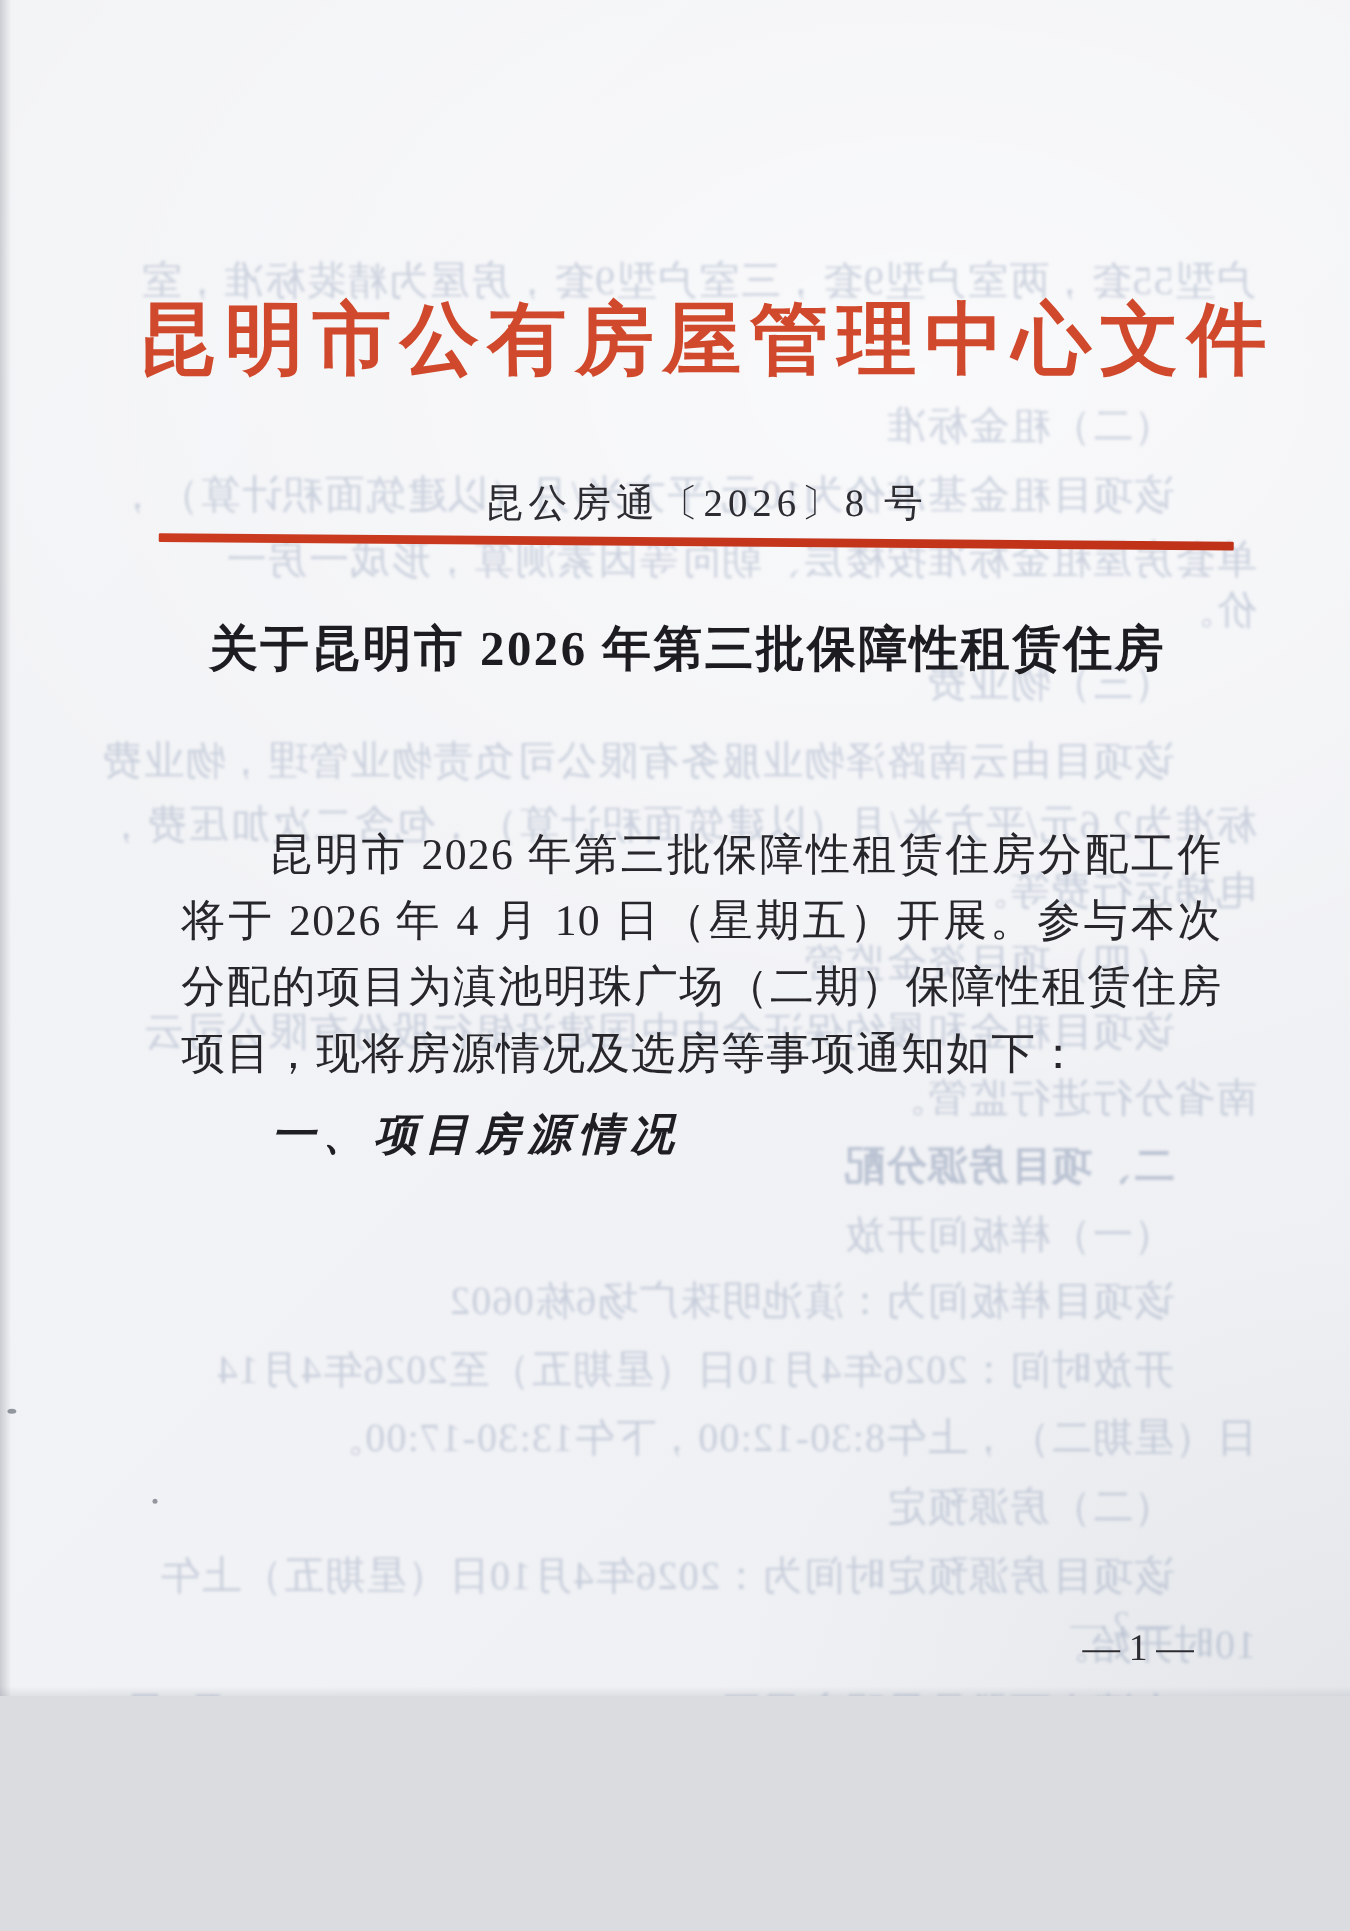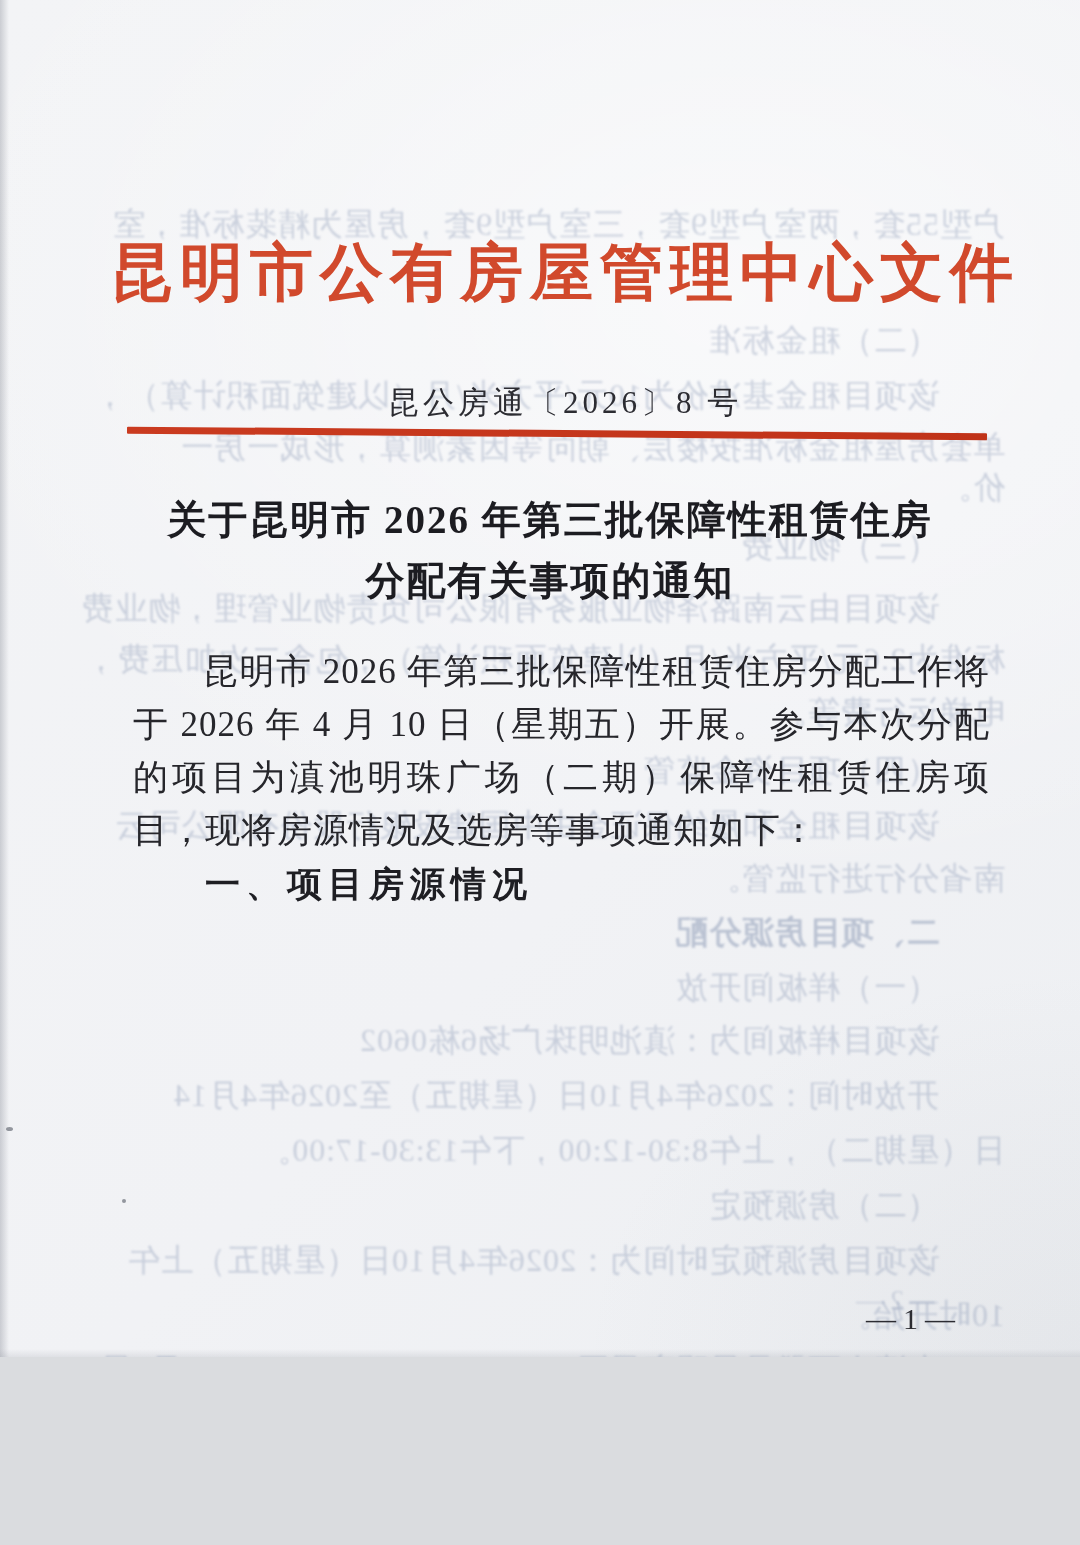--- a/index.html
+++ b/index.html
@@ -73,24 +73,24 @@
     font-size:39px; line-height:61px;
     letter-spacing:2px;
     color:#1c1c21;
   }
   .body-text {
     position:absolute; top:645px; left:133px; width:857px;
     font-size:35px; line-height:53px;
     color:#26262b;
     text-align:justify;
   }
-  .body-text p { margin:0; text-indent:70px; letter-spacing:1px; }
+  .body-text p { margin:12px; text-indent:70px; letter-spacing:1px; }
   .body-text p.h1 {
     font-family:"Liberation Sans", sans-serif;
-    font-weight:bold; letter-spacing:6px; text-indent:72px; color:#1e1e23;
+    font-weight:bold; letter-spacing:6px; text-indent:72px; color:#1e1e23;font-style:italic;
   }
   .body-text p.h2 { letter-spacing:8px; text-indent:72px; color:#2a2a30; }
   .page-number {
     position:absolute; right:118px; bottom:21px;
     font-size:30px; letter-spacing:7px;
     color:#2c2c32;
   }
   .speck { position:absolute; background:rgba(70,75,85,0.55); border-radius:50%; }
   .speck.s1 { left:6px;  top:1127px; width:7px; height:4px; }
   .speck.s2 { left:122px; top:1199px; width:4px; height:4px; }
@@ -128,21 +128,20 @@
   <div class="front">
 
     <div class="header-title">昆明市公有房屋管理中心文件</div>
 
     <div class="doc-number">昆公房通〔2026〕8 号</div>
 
     <div class="red-line"></div>
 
     <div class="doc-title">
       <div>关于昆明市 2026 年第三批保障性租赁住房</div>
-      <div>分配有关事项的通知</div>
     </div>
 
     <div class="body-text">
         <p class="para">昆明市 2026 年第三批保障性租赁住房分配工作将于 2026 年 4 月 10 日（星期五）开展。参与本次分配的项目为滇池明珠广场（二期）保障性租赁住房项目，现将房源情况及选房等事项通知如下：</p>
         <p class="h1">一、项目房源情况</p>
       </div>
 
     <div class="page-number">—1—</div>
   </div>
 

